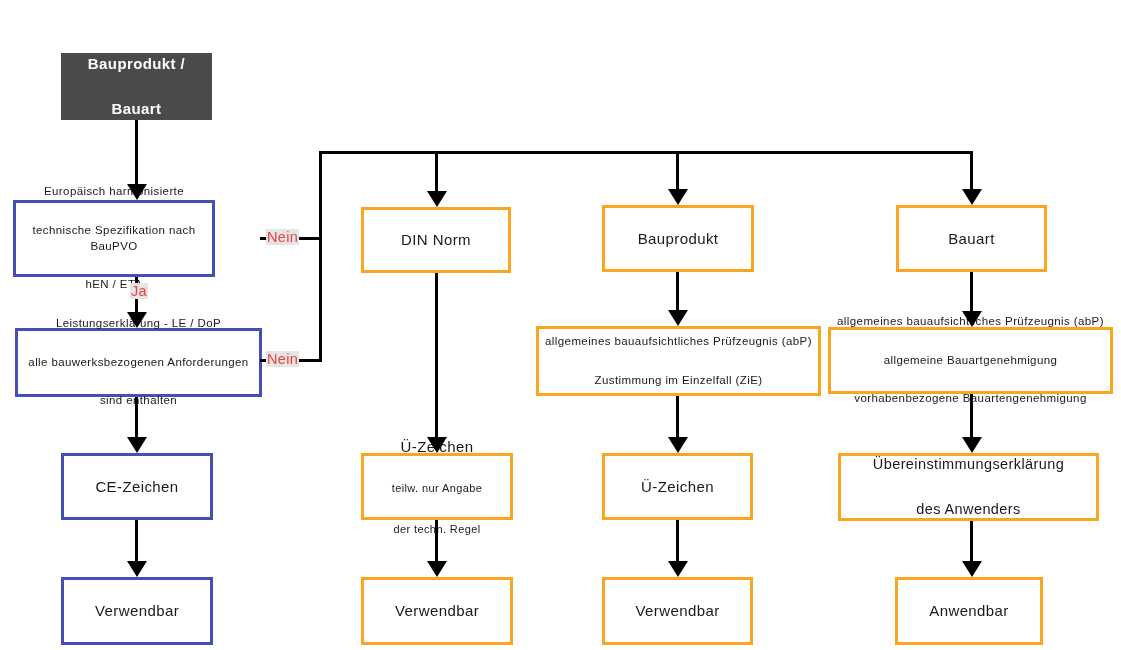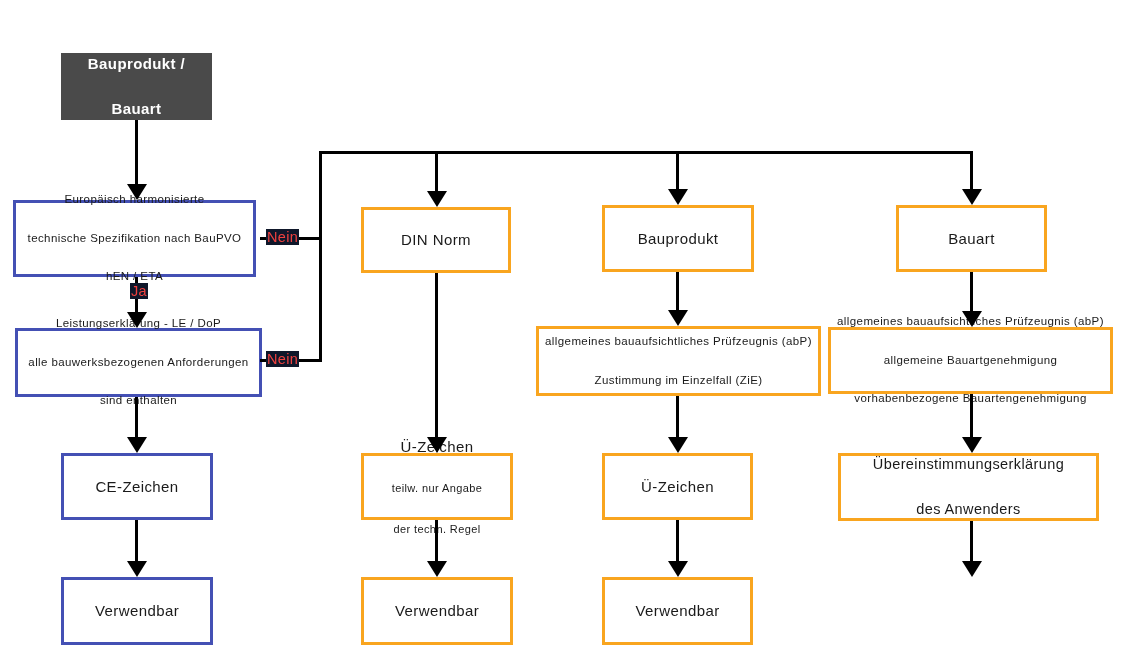--- a/index.html
+++ b/index.html
@@ -34,37 +34,37 @@
   .head-down{
     position:absolute;width:0;height:0;
     border-left:10px solid transparent;
     border-right:10px solid transparent;
     border-top:16px solid #000;
   }
   .lbl{
     position:absolute;
     color:var(--red);
     font-size:14.5px;
-    background:#0f172a;
+    background:#e5e5e5;
     padding:0 1px;
     letter-spacing:0.3px;
     z-index:3;
   }
 </style>
 </head>
 <body>
 
 <div id="canvas">
 
   <div class="box dark" style="left:61px;top:53px;width:151px;height:67px;">
     <div>Bauprodukt /</div>
     <div>Bauart</div>
   </div>
 
-  <div class="box blue small" style="left:13px;top:200px;width:243px;height:77px;">
+  <div class="box blue small" style="left:13px;top:200px;width:202px;height:77px;">
     <div>Europäisch harmonisierte</div>
     <div>technische Spezifikation nach BauPVO</div>
     <div>hEN / ETA</div>
   </div>
 
   <div class="box blue small" style="left:15px;top:328px;width:247px;height:69px;">
     <div>Leistungserklärung - LE / DoP</div>
     <div>alle bauwerksbezogenen Anforderungen</div>
     <div>sind enthalten</div>
   </div>
@@ -116,20 +116,23 @@
     <div>allgemeines bauaufsichtliches Prüfzeugnis (abP)</div>
     <div>allgemeine Bauartgenehmigung</div>
     <div>vorhabenbezogene Bauartengenehmigung</div>
   </div>
 
   <div class="box orange two" style="left:838px;top:453px;width:261px;height:68px;">
     <div>Übereinstimmungserklärung</div>
     <div>des Anwenders</div>
   </div>
 
+  <div class="box orange title" style="left:895px;top:577px;width:148px;height:68px;">
+    <div>Anwendbar</div>
+  </div>
 
   <div class="vline" style="left:135px;top:120px;height:66px;"></div>
   <div class="head-down" style="left:127px;top:184px;"></div>
 
   <div class="vline" style="left:135px;top:277px;height:36px;"></div>
   <div class="head-down" style="left:127px;top:312px;"></div>
   <div class="lbl" style="left:130px;top:283px;">Ja</div>
 
   <div class="vline" style="left:135px;top:397px;height:41px;"></div>
   <div class="head-down" style="left:127px;top:437px;"></div>

